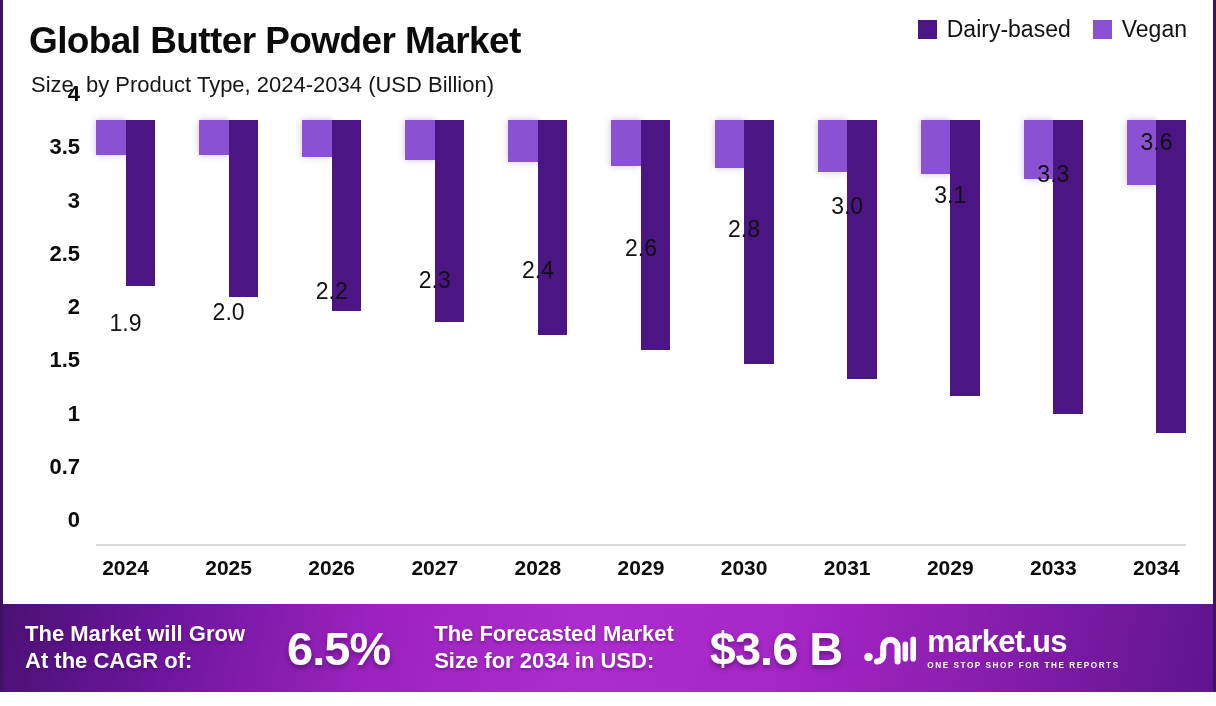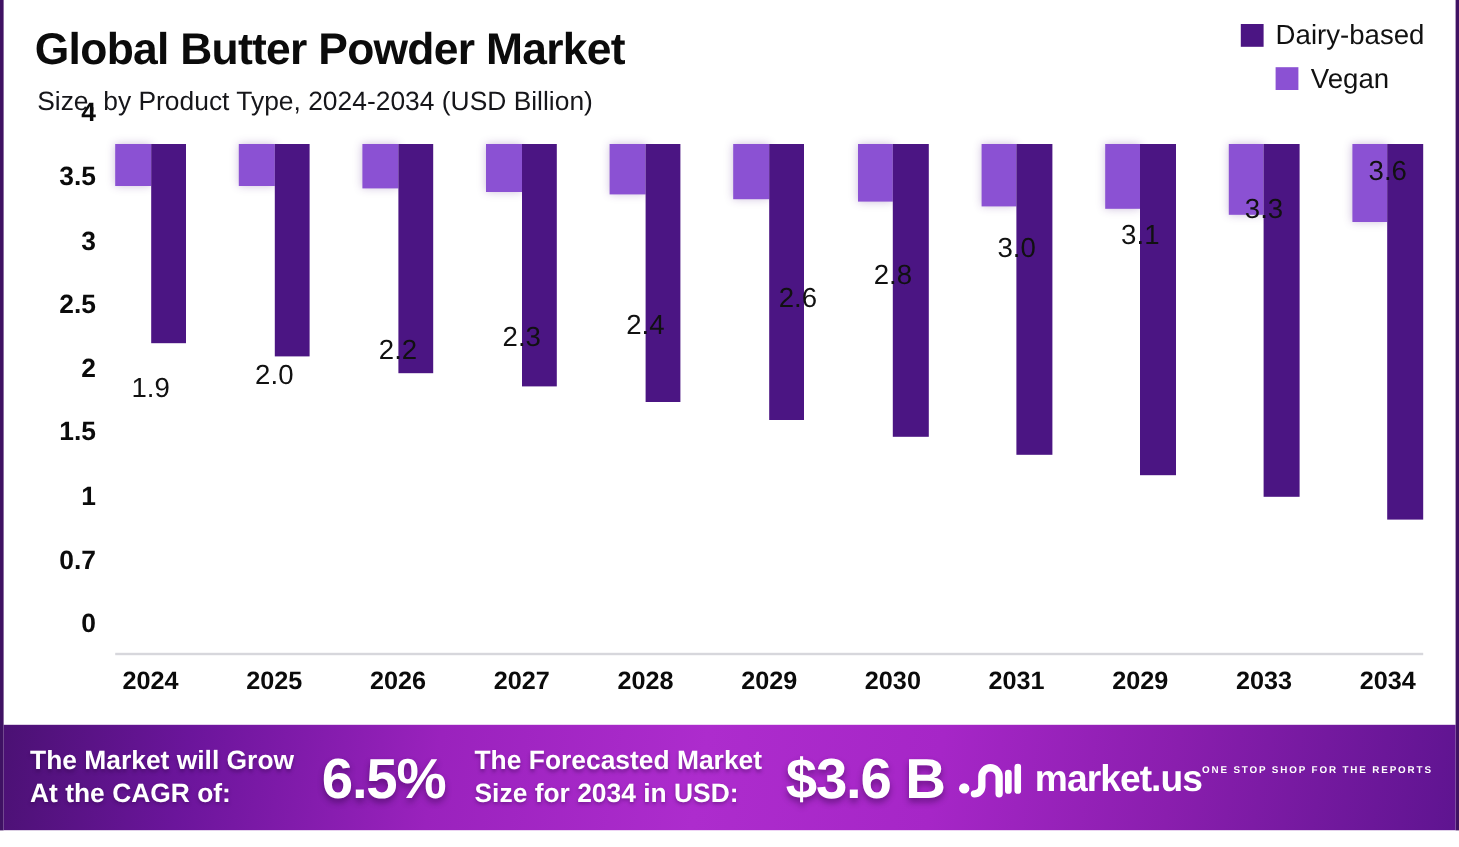--- a/index.html
+++ b/index.html
@@ -36,23 +36,22 @@
     font-weight:400;
     color:#16161a;
     white-space:nowrap;
   }
 
   
   .legend {
     position:absolute;
     right:26px; top:16px;
     display:flex;
-    flex-direction:column;
-    align-items:center;
-    gap:9px;
+    align-items:flex-end;
+    gap:22px;
   }
   .legend-row { display:flex; align-items:center; gap:10px; }
   .legend-swatch { width:19px; height:19px; flex:0 0 19px; }
   .legend-label { font-size:23px; color:#111; white-space:nowrap; }
 
   
   .plot {
     position:absolute;
     left:93px; top:120px;
     width:1090px; height:426px;
@@ -139,21 +138,21 @@
     font-weight:bold;
     letter-spacing:-1px;
     white-space:nowrap;
     text-shadow:0 3px 5px rgba(40,0,60,0.45);
   }
   .sp1 { width:42px; } .sp2 { width:44px; }
   .sp3 { width:36px; } .sp4 { width:22px; }
 
   .logo { display:flex; align-items:center; gap:11px; }
   .logo-mark { width:52px; height:40px; flex:0 0 52px; }
-  .logo-words { display:flex; align-items:flex-start; }
+  .logo-words { display:flex; flex-direction:column; align-items:flex-start; }
   .logo-name {
     color:#fff; font-size:31px; font-weight:bold;
     letter-spacing:-0.8px; line-height:1; white-space:nowrap;
   }
   .logo-tag {
     color:#fff; font-size:8.2px; font-weight:bold;
     letter-spacing:1.55px; margin-top:4px; white-space:nowrap;
   }
 </style>
 </head>
@@ -213,21 +212,21 @@
           <div class="seg" style="height: 47.75%; background: rgb(75, 21, 131);"></div>
           <div class="xlabel">2027</div>
         </div>
         <div class="bar-group">
           <div class="bar-value" style="bottom: 60%; margin-bottom: 6px;">2.4</div>
           <div class="seg seg-top" style="height: 10%; background: rgb(139, 81, 211);"></div>
           <div class="seg" style="height: 50.75%; background: rgb(75, 21, 131);"></div>
           <div class="xlabel">2028</div>
         </div>
         <div class="bar-group">
-          <div class="bar-value" style="bottom: 65%; margin-bottom: 6px; margin-left: 24px;">2.6</div>
+          <div class="bar-value" style="bottom: 65%; margin-bottom: 6px;">2.6</div>
           <div class="seg seg-top" style="height: 10.75%; background: rgb(139, 81, 211);"></div>
           <div class="seg" style="height: 54.25%; background: rgb(75, 21, 131);"></div>
           <div class="xlabel">2029</div>
         </div>
         <div class="bar-group">
           <div class="bar-value" style="bottom: 70%; margin-bottom: 4px;">2.8</div>
           <div class="seg seg-top" style="height: 11.25%; background: rgb(139, 81, 211);"></div>
           <div class="seg" style="height: 57.5%; background: rgb(75, 21, 131);"></div>
           <div class="xlabel">2030</div>
         </div>

